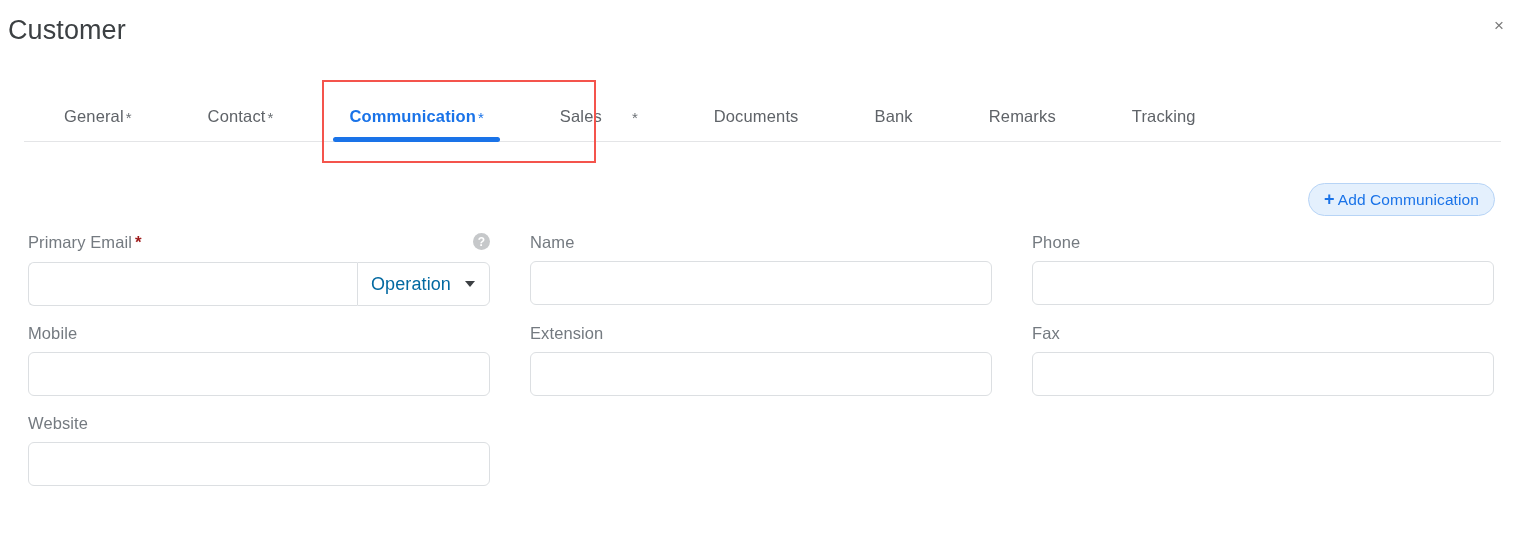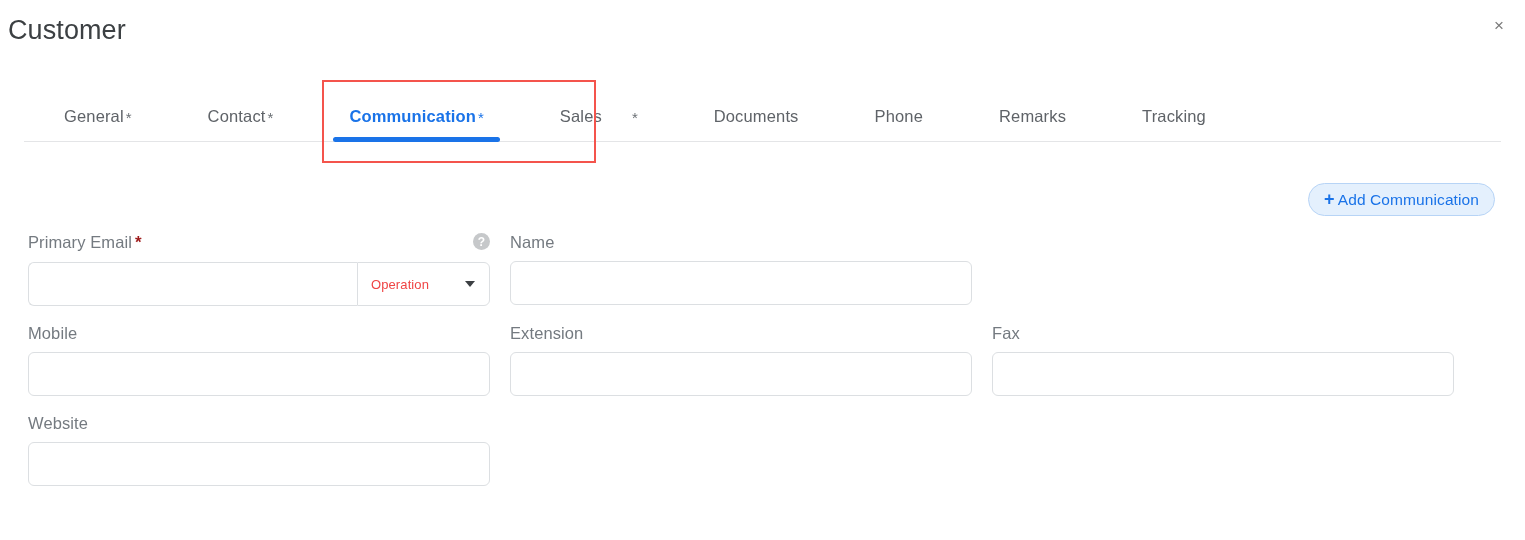--- a/index.html
+++ b/index.html
@@ -172,21 +172,21 @@
   .form {
     position: absolute;
     left: 28px;
     top: 232px;
     width: 1468px;
   }
 
   .form-row {
     position: relative;
     display: flex;
-    gap: 20px;
+    gap: 40px;
     margin-bottom: 17px;
   }
 
   .field {
     position: relative;
     width: 462px;
     flex: 0 0 462px;
   }
 
   .field-label {
@@ -263,22 +263,22 @@
     display: flex;
     align-items: center;
     justify-content: flex-start;
     padding: 0 8px 0 13px;
     cursor: pointer;
     overflow: hidden;
     position: relative;
   }
 
   .dropdown-text {
-    font-size: 13px;
-    color: #ef4444;
+    font-size: 18px;
+    color: #0369a1;
     white-space: nowrap;
     overflow: hidden;
     display: block;
     max-width: 88px;
     letter-spacing: 0.1px;
   }
 
   .caret {
     position: absolute;
     right: 14px;
@@ -327,21 +327,21 @@
       <div class="tab tab-sales">
         <span class="tab-label">Sales</span>
           <span class="tab-star">*</span>
       </div>
 
       <div class="tab tab-documents">
         <span class="tab-label">Documents</span>
       </div>
 
       <div class="tab tab-bank">
-        <span class="tab-label">Phone</span>
+        <span class="tab-label">Bank</span>
       </div>
 
       <div class="tab tab-remarks">
         <span class="tab-label">Remarks</span>
       </div>
 
       <div class="tab tab-tracking">
         <span class="tab-label">Tracking</span>
       </div>
 
@@ -369,20 +369,24 @@
             <span class="caret"></span>
           </div>
         </div>
       </div>
 
       <div class="field">
         <span class="field-label">Name</span>
         <input class="input" type="text" placeholder="" value="" style="">
       </div>
 
+      <div class="field">
+        <span class="field-label">Phone</span>
+        <input class="input" type="text" placeholder="" value="" style="">
+      </div>
 
     </div>
 
     <div class="form-row">
 
       <div class="field">
         <span class="field-label">Mobile</span>
         <input class="input" type="text" placeholder="" value="" style="">
       </div>
 

